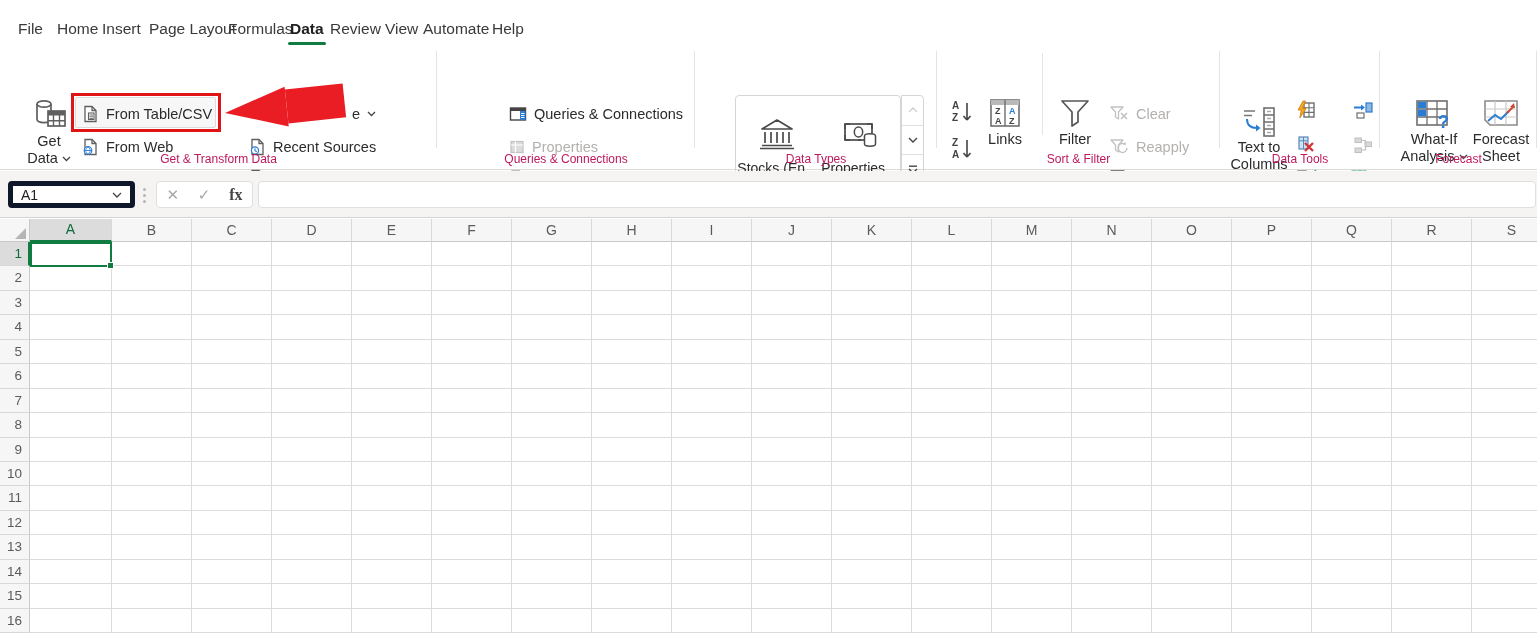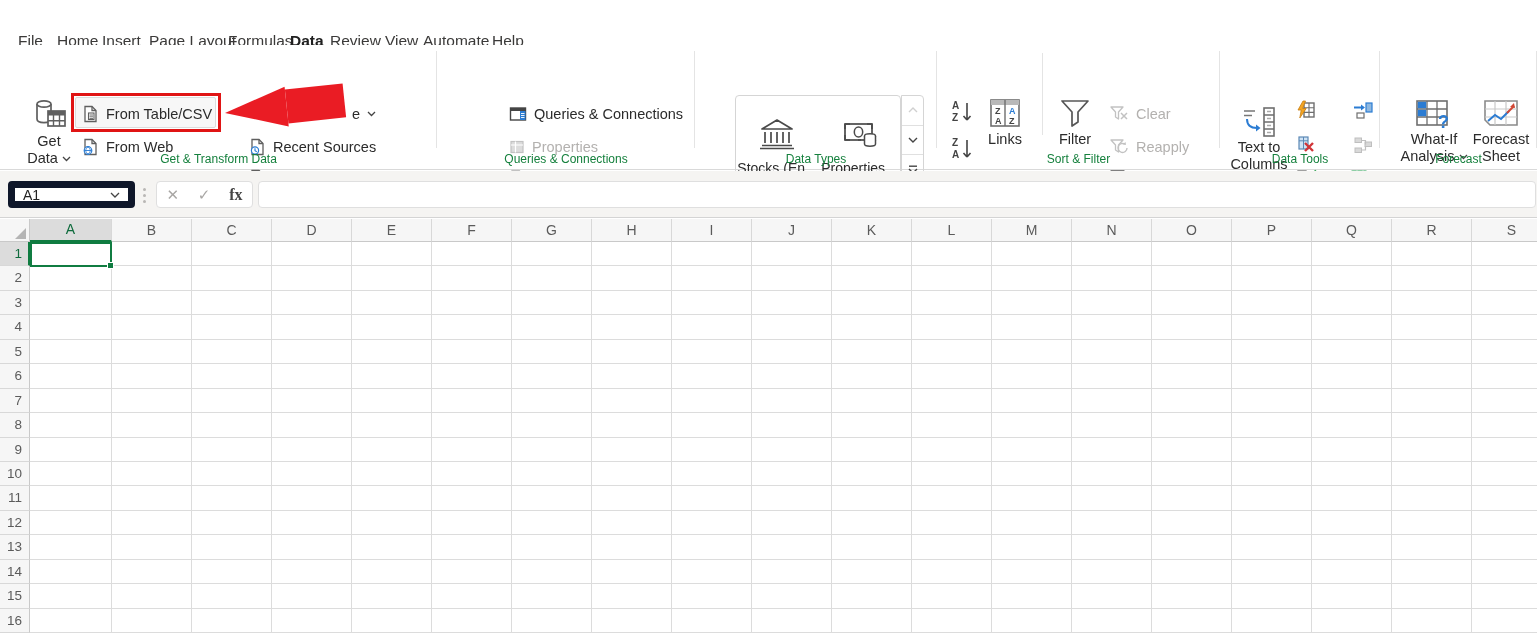--- a/index.html
+++ b/index.html
@@ -1,30 +1,30 @@
 <!DOCTYPE html>
 <html><head>
 <meta charset="utf-8">
 <style>
   * { margin:0; padding:0; box-sizing:border-box; }
   html,body { background:#fff; }
   body { font-family:"Liberation Sans", sans-serif; color:#262626; }
   #stage { position:relative; width:1537px; height:634px; overflow:hidden; background:#fff; }
 
   
-  #menubar { position:absolute; left:0; top:12px; width:1537px; height:50px; background:#fff; border-bottom:1px solid #f0f0f0; }
+  #menubar { position:absolute; left:0; top:0; width:1537px; height:50px; background:#fff; border-bottom:1px solid #f0f0f0; }
   .menu-item { position:absolute; top:20px; font-size:15.5px; color:#3b3a39; cursor:default; white-space:nowrap; }
   .menu-item.active { font-weight:bold; color:#202020; }
   .menu-item.active::after { content:""; position:absolute; left:-2px; right:-2px; bottom:-7px; height:3.5px; background:#107c41; border-radius:2px; }
 
   
   #ribbon { position:absolute; left:0; top:45px; width:1537px; height:125px; background:#fff; border-bottom:1px solid #d9d9d9; }
   .rgroup { position:absolute; top:0; height:125px; }
   .rgroup::after { content:""; position:absolute; right:0; top:6px; bottom:22px; width:1px; background:#e4e4e4; }
-  .rgroup-label { position:absolute; left:0; right:0; bottom:4px; text-align:center; font-size:12px; color:#15803d; white-space:nowrap; }
+  .rgroup-label { position:absolute; left:0; right:0; bottom:4px; text-align:center; font-size:12px; color:#be185d; white-space:nowrap; }
   .ritem { position:absolute; display:flex; align-items:center; gap:7px; height:28px; font-size:14.5px; color:#2b2b2b; white-space:nowrap; cursor:default; }
   .ritem.disabled { color:#b3b1af; }
   .bigbtn { position:absolute; display:flex; flex-direction:column; align-items:center; font-size:14.5px; color:#2b2b2b; line-height:17px; cursor:default; text-align:center; }
   .bigbtn .lbl2 { display:flex; align-items:center; gap:4px; }
   .chev { flex:0 0 auto; }
   .hoverframe { position:absolute; left:75px; top:52px; width:141px; height:31px; background:#f7f7f7; border:1px solid #dcdcdc; border-radius:2px; }
 
   
   .gallery { position:absolute; left:40px; top:50px; width:166px; height:90px; border:1px solid #d5d5d5; border-radius:4px; display:flex; }
   .gal-tile { width:82px; display:flex; flex-direction:column; align-items:center; justify-content:flex-end; padding-bottom:8px; gap:6px; font-size:14px; color:#2b2b2b; cursor:default; }
@@ -35,21 +35,21 @@
   .vsep { position:absolute; top:8px; width:1px; height:82px; background:#e4e4e4; }
 
   
   #red-box { position:absolute; left:71px; top:48px; width:150px; height:39px; border:3px solid #e01414; z-index:6; }
   #red-arrow { position:absolute; left:225px; top:68px; height:0; display:flex; align-items:center; transform:rotate(-6deg); transform-origin:0 50%; z-index:7; }
   #red-arrow .head { width:0; height:0; border-top:20px solid transparent; border-bottom:20px solid transparent; border-right:62px solid #ea1c24; }
   #red-arrow .shaft { width:58px; height:34px; background:#ea1c24; }
 
   
   #formulabar { position:absolute; left:0; top:171px; width:1537px; height:47px; background:#f5f4f2; border-bottom:1px solid #d4d4d4; }
-  #namebox { position:absolute; left:8px; top:10px; width:127px; height:27px; background:#fff; border:7px solid #0f172a; border-radius:4px; display:flex; align-items:center; padding:0 8px; font-size:14px; color:#222; }
+  #namebox { position:absolute; left:8px; top:10px; width:127px; height:27px; background:#fff; border:5px solid #0f172a; border-radius:4px; display:flex; align-items:center; padding:0 8px; font-size:14px; color:#222; }
   #namebox .nbval { flex:1; }
   #fb-handle { position:absolute; left:142px; top:13px; width:4px; height:22px; display:flex; flex-direction:column; justify-content:center; gap:3px; align-items:center; }
   #fb-handle i { width:3px; height:3px; border-radius:50%; background:#b9b7b5; }
   #fb-buttons { position:absolute; left:156px; top:10px; width:97px; height:27px; background:#fff; border:1px solid #dfdfdf; border-radius:4px; display:flex; align-items:center; justify-content:space-around; }
   .fbtn { font-size:15px; color:#a8a6a4; cursor:default; }
   .fbtn.fx { color:#444; font-family:"Liberation Serif", serif; font-weight:bold; font-size:16px; }
   #formula-input { position:absolute; left:258px; top:10px; right:1px; height:27px; background:#fff; border:1px solid #dfdfdf; border-radius:4px; }
 
   
   #sheet { position:absolute; left:0; top:219px; width:1537px; height:415px; background:#fff; }

